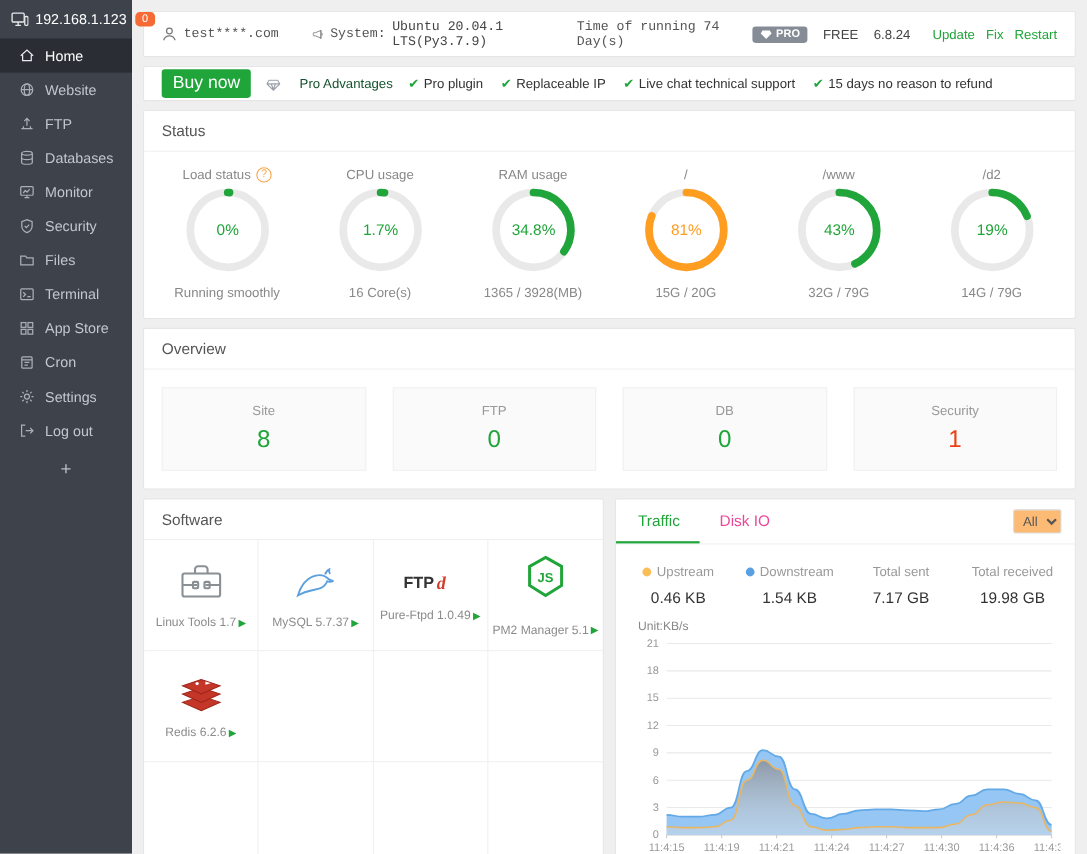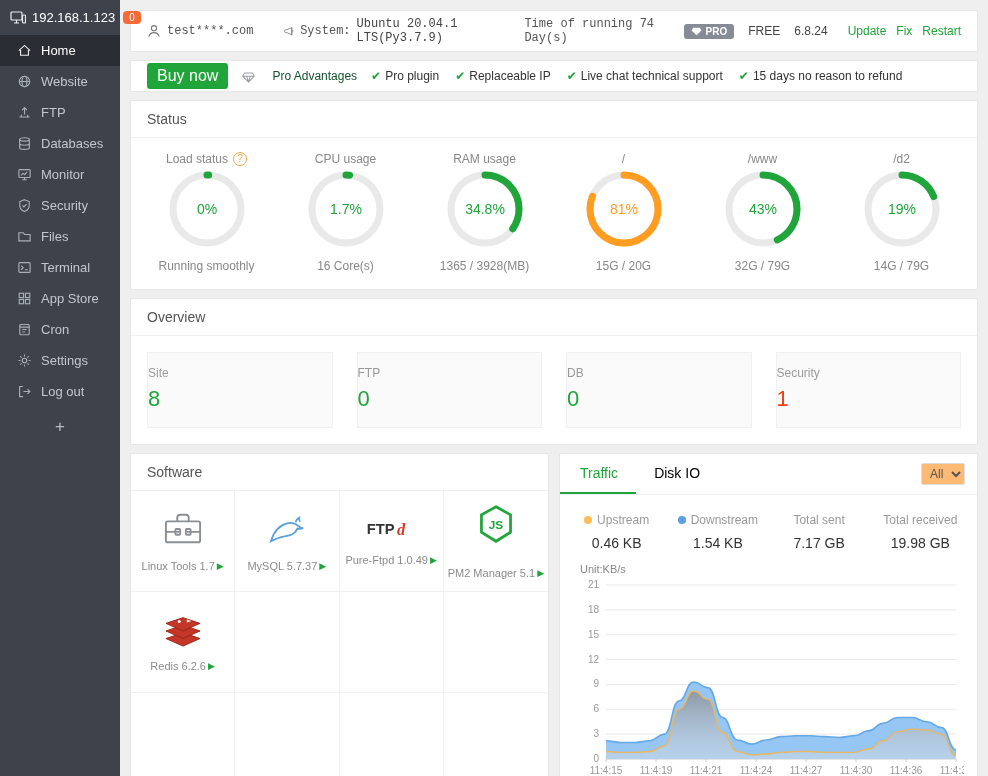--- a/index.html
+++ b/index.html
@@ -41,39 +41,39 @@
 
   
   .gauge-row { display:flex; justify-content:space-around; padding:12px 6px 16px 6px; }
   .gauge-col { width:130px; text-align:center; }
   .gauge-label { color:#888; font-size:12px; height:18px; display:flex; align-items:center; justify-content:center; gap:5px; }
   .help-dot { width:14px; height:14px; border:1px solid #f7a64a; color:#f7a64a; border-radius:50%; font-size:10px; line-height:12px; display:inline-block; cursor:pointer; }
   .gauge-sub { color:#888; margin-top:6px; font-size:12px; }
 
   
   .ov-row { display:flex; gap:24px; padding:16px; }
-  .ov-card { flex:1; background:#fafafa; border:1px solid #f0f0f0; padding:13px 0 15px 0; cursor:pointer; }
+  .ov-card { flex:1; background:#fafafa; border:1px solid #f0f0f0; text-align:center; padding:13px 0 15px 0; cursor:pointer; }
   .ov-label { color:#999; font-size:12px; }
   .ov-value { font-size:22px; margin-top:6px; }
 
   
   .bottom { display:flex; gap:10px; }
   .soft-panel { width:419px; height:341px; margin-bottom:0; }
   .traffic-panel { flex:1; height:341px; margin-bottom:0; }
 
   .soft-grid { display:grid; grid-template-columns:repeat(4,1fr); }
   .soft-cell { height:101px; border-right:1px solid #f0f0f0; border-bottom:1px solid #f0f0f0;
     display:flex; flex-direction:column; align-items:center; justify-content:center; gap:9px; cursor:pointer; }
   .soft-cell:nth-child(4n){ border-right:none;gap:20px; }
   .soft-name { color:#8b8b8b; font-size:11px; display:flex; align-items:center; gap:2px; }
   .play { color:#20a53a; font-size:9px; }
 
   
   .traf-head { display:flex; align-items:center; border-bottom:1px solid #f0f0f0; }
-  .tab { padding:11px 18px; font-size:14px; color:#000000; cursor:pointer; border-bottom:2px solid transparent; }
+  .tab { padding:11px 18px; font-size:14px; color:#ec4899; cursor:pointer; border-bottom:2px solid transparent; }
   .tab.active { color:#20a53a; border-bottom-color:#20a53a;padding-left:20px; }
   .traf-head .spacer { flex:1; }
   .traf-select { margin-right:12px; font-size:12px; color:#555; border:1px solid #ddd; border-radius:2px; padding:2px 4px; background:#fdba74; }
   .stat-row { display:flex; padding:18px 6px 6px 6px; }
   .stat { flex:1; text-align:center; }
   .stat-label { color:#999; font-size:12px; display:flex; align-items:center; justify-content:center; gap:5px; }
   .dot { width:8px; height:8px; border-radius:50%; display:inline-block; }
   .stat-value { color:#333; font-size:14px; margin-top:8px; }
   .chart-wrap { padding:4px 12px 0 12px; }
   .axis-text { fill:#999; font-size:10px; font-family:"Liberation Sans",sans-serif; }

